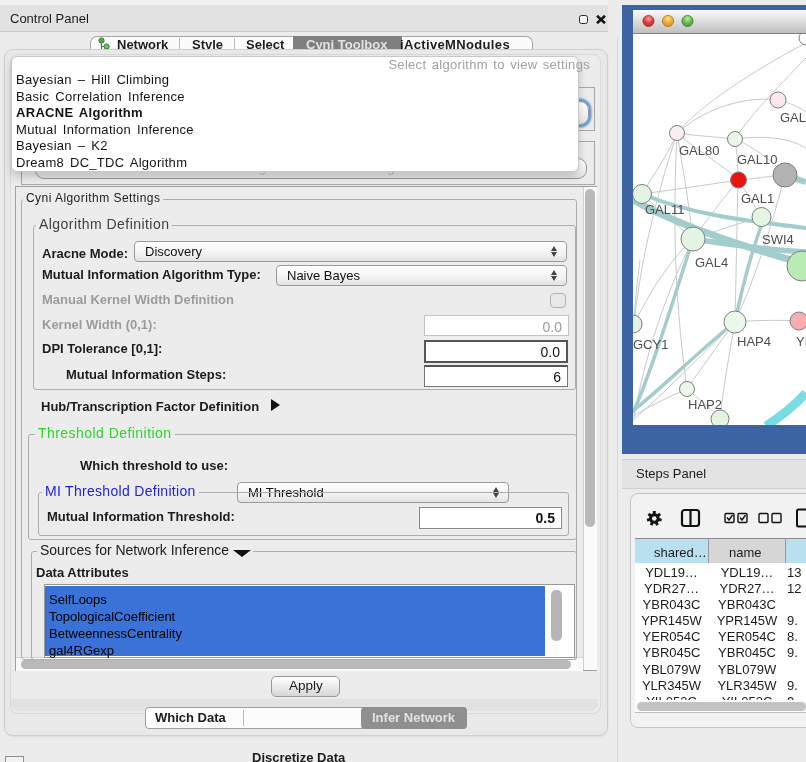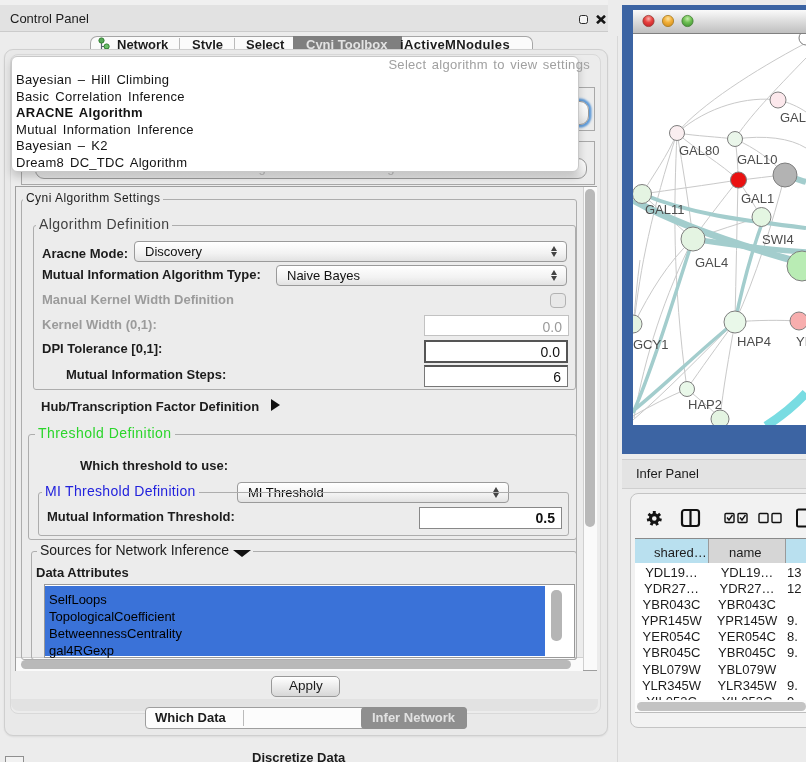--- a/index.html
+++ b/index.html
@@ -239,21 +239,21 @@
     <text x="762" y="244">SWI4</text>
     <text x="695" y="267">GAL4</text>
     <text x="633" y="349">GCY1</text>
     <text x="737" y="346">HAP4</text>
     <text x="796" y="346">YD</text>
     <text x="688" y="409">HAP2</text>
   </g>
 </svg>
 
 <div class="abs" style="left:622px;top:459px;width:184px;height:28px;background:#e3e3e3;border-top:1px solid #cfcfcf;border-bottom:1px solid #cfcfcf;"></div>
-<div class="abs r13" style="left:636px;top:466px;">Infer Panel</div>
+<div class="abs r13" style="left:636px;top:466px;">Steps Panel</div>
 
 <div class="abs" style="left:630px;top:493px;width:200px;height:233px;background:#f2f2f2;border:1px solid #c4c4c4;border-radius:8px;"></div>
 
 <svg class="abs" style="left:645px;top:508px;" width="161" height="22" viewBox="0 0 161 22">
   <g fill="#141414" fill-rule="evenodd">
     <path d="M7.81 3.05 L10.79 3.05 L10.74 5.29 L12.47 6.13 L14.20 4.69 L16.06 7.02 L14.27 8.38 L14.69 10.26 L16.90 10.70 L16.23 13.61 L14.06 13.06 L12.85 14.57 L13.88 16.57 L11.19 17.86 L10.26 15.81 L8.34 15.81 L7.41 17.86 L4.72 16.57 L5.75 14.57 L4.54 13.06 L2.37 13.61 L1.70 10.70 L3.91 10.26 L4.33 8.38 L2.54 7.02 L4.40 4.69 L6.13 6.13 L7.86 5.29 Z M11.60 10.50 A2.3 2.3 0 1 0 7.00 10.50 A2.3 2.3 0 1 0 11.60 10.50 Z"></path>
   </g>
   <rect x="37" y="2" width="17" height="16" rx="2.5" fill="none" stroke="#111" stroke-width="2.2"></rect>
   <line x1="45.5" y1="2" x2="45.5" y2="18" stroke="#111" stroke-width="2.2"></line>
   <g fill="none" stroke="#111" stroke-width="1.4">

